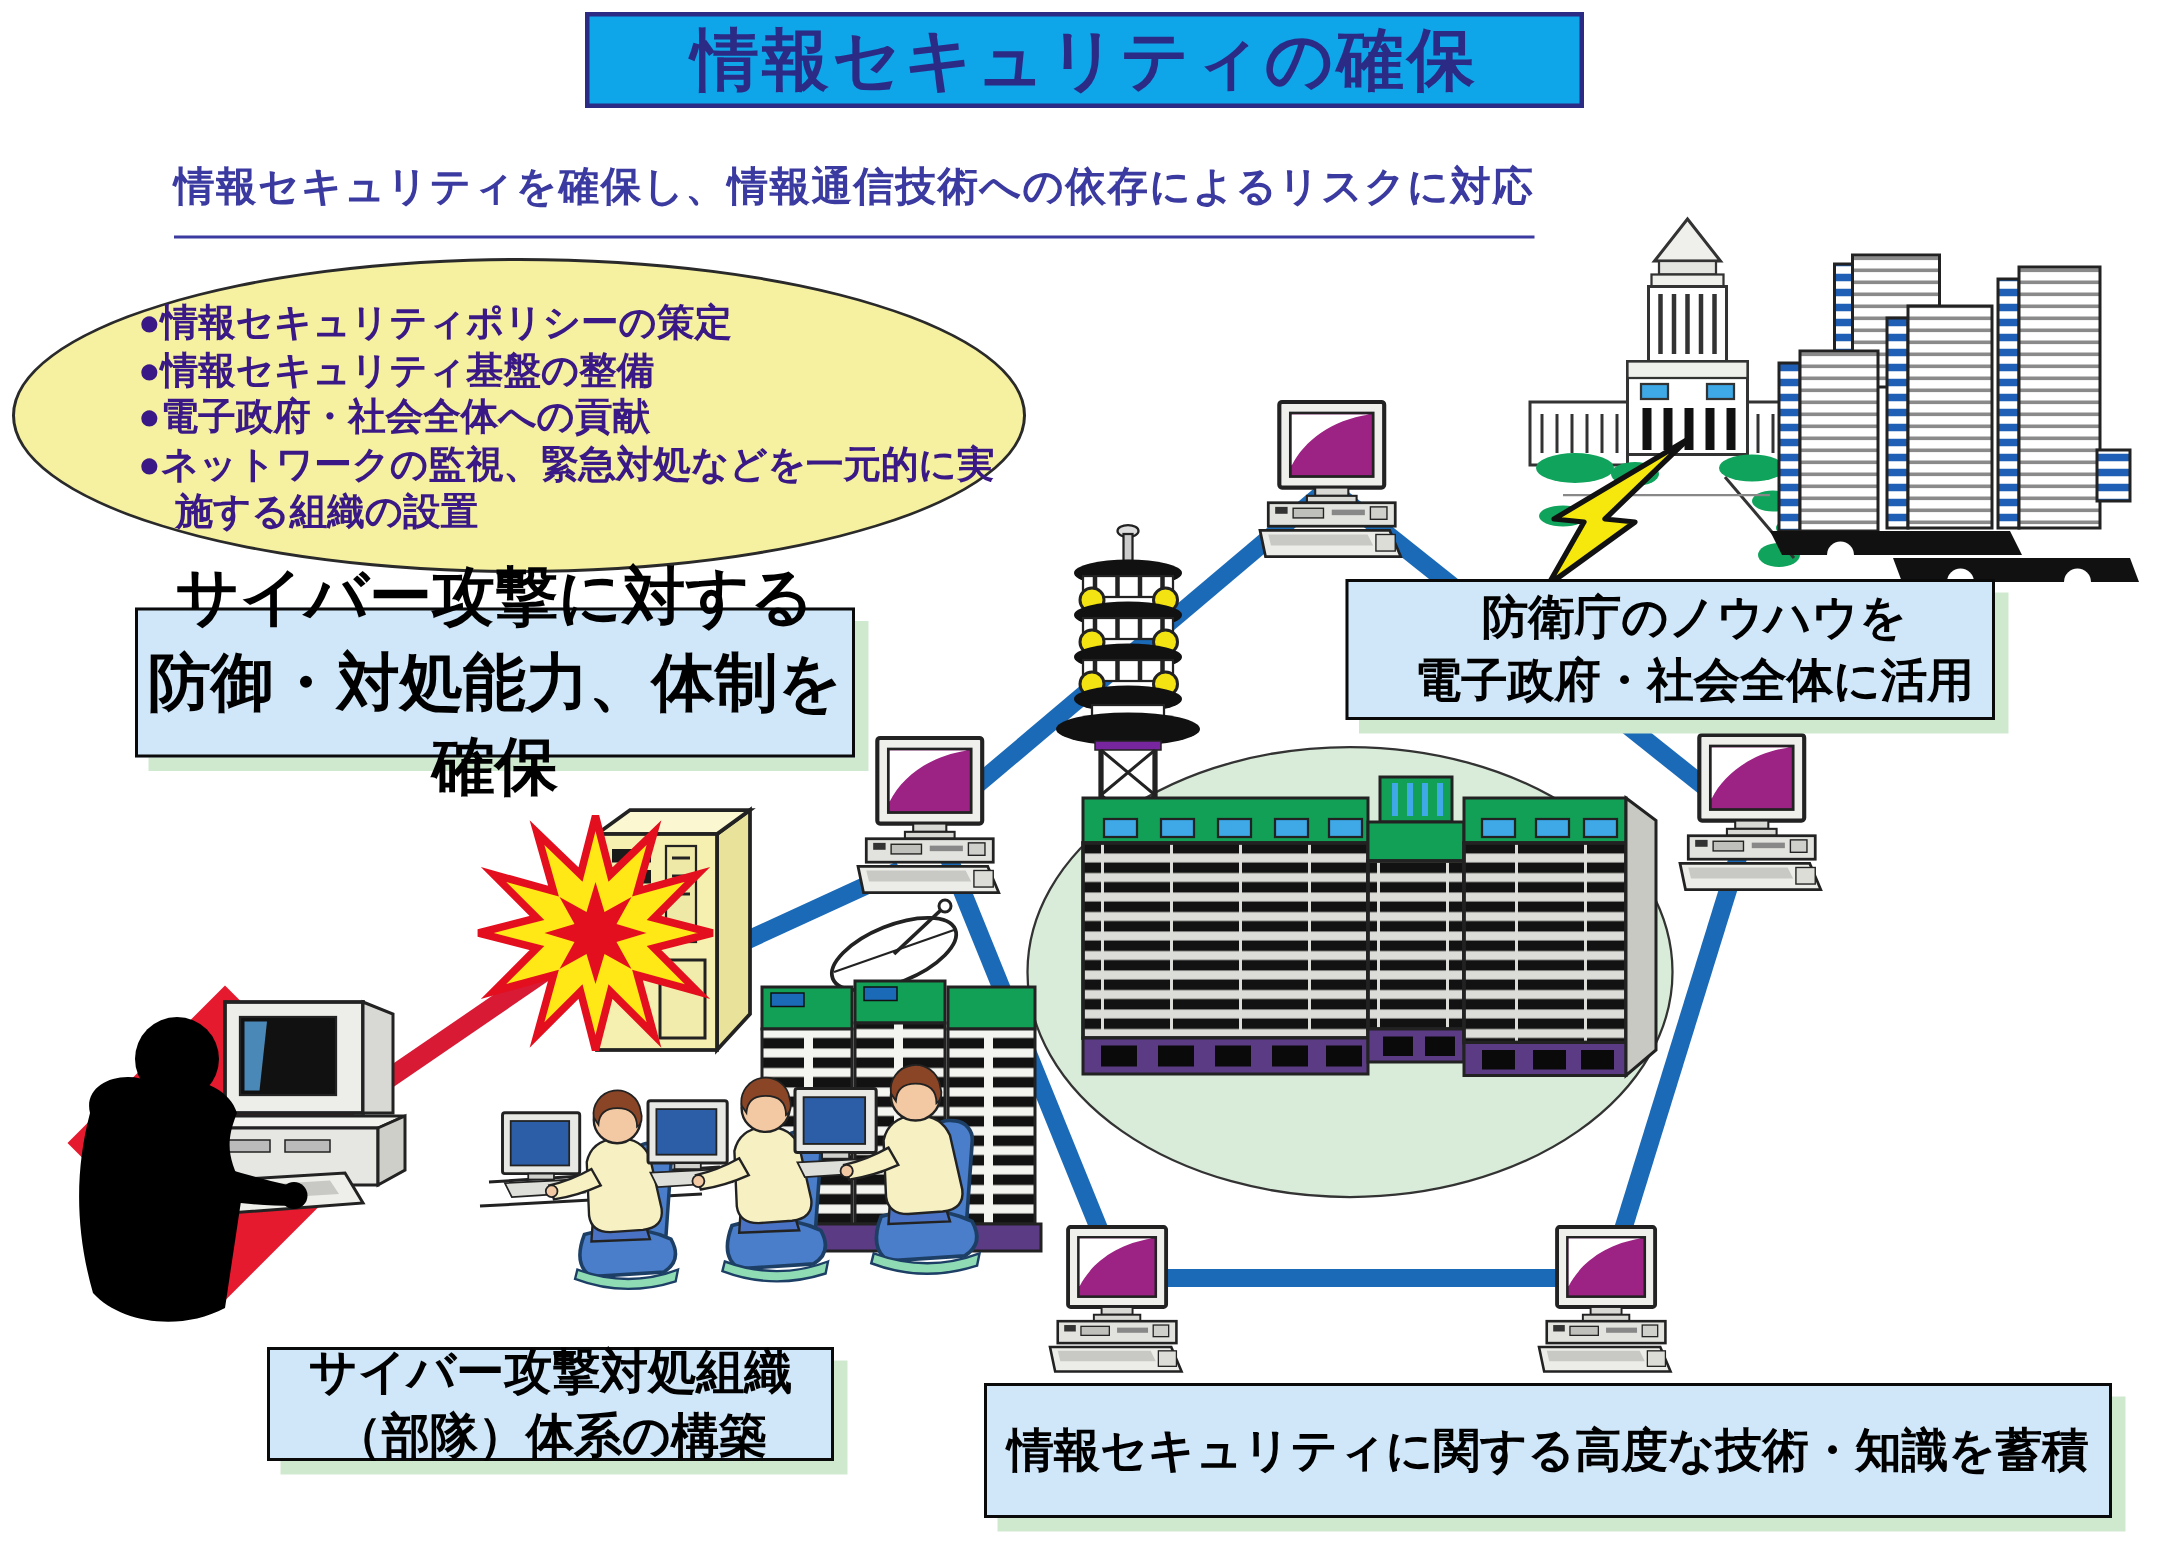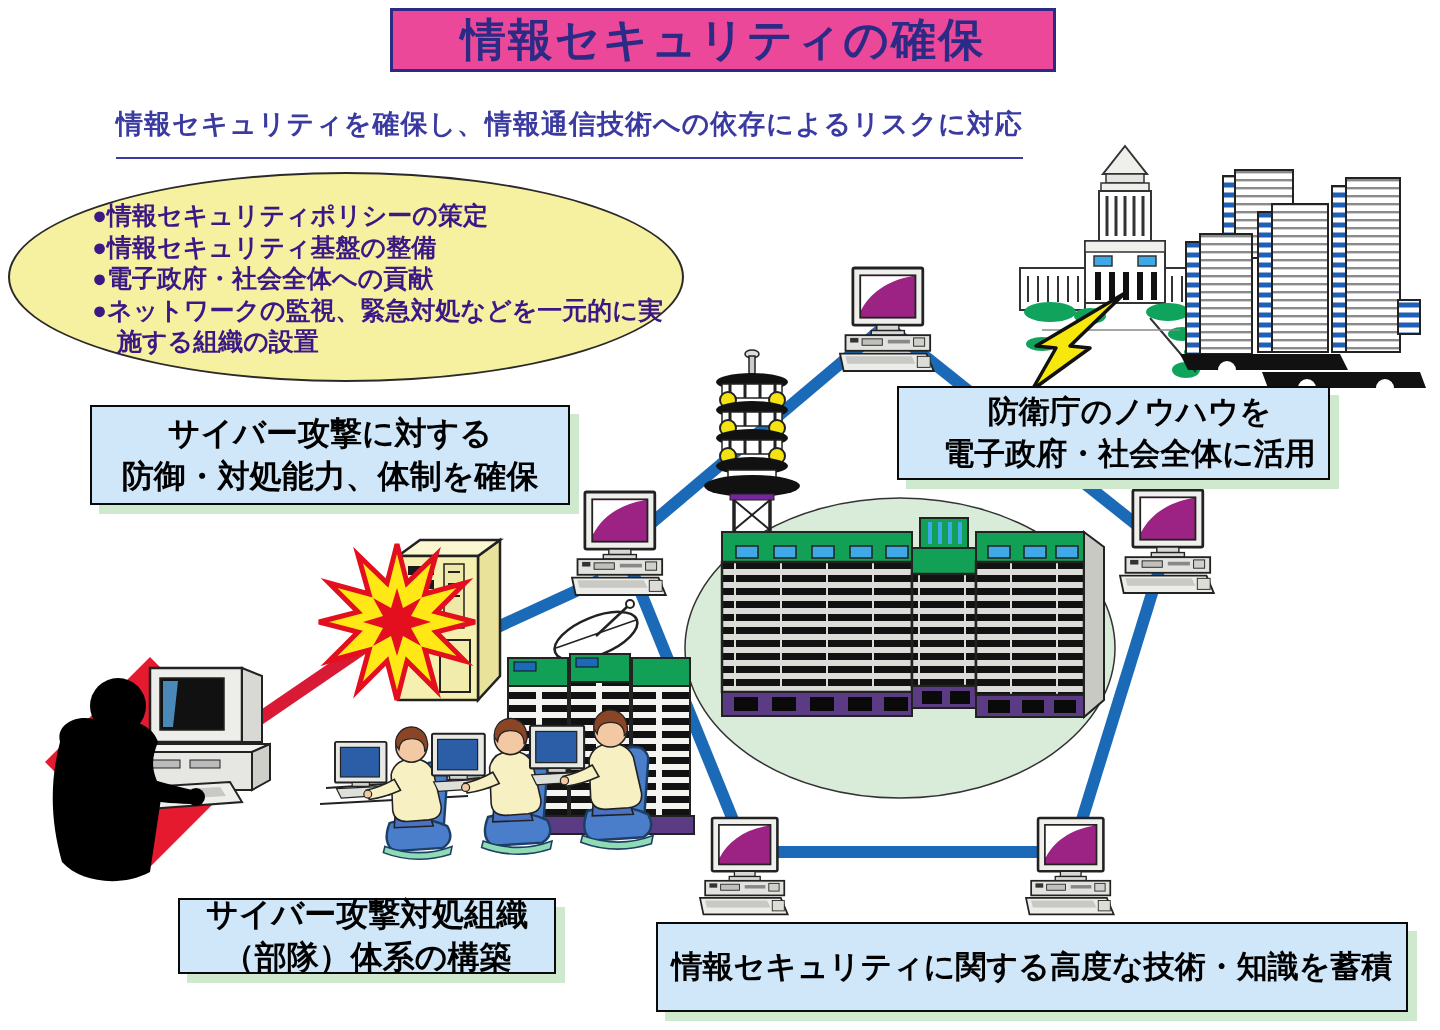--- a/index.html
+++ b/index.html
@@ -4,21 +4,21 @@
 <style>
   html,body{margin:0;padding:0;background:#ffffff;}
   #stage{
     position:relative;width:1440px;height:1030px;background:#ffffff;overflow:hidden;
     font-family:"Liberation Sans",sans-serif;
   }
   #gfx{position:absolute;left:0;top:0;width:1440px;height:1030px;}
   .abs{position:absolute;}
   #title-box{
     left:390px;top:8px;width:666px;height:64px;
-    background:#ec4899;border:3px solid #2b2b86;box-sizing:border-box;
+    background:#0ea5e9;border:3px solid #2b2b86;box-sizing:border-box;
     display:flex;align-items:center;justify-content:center;
     color:#2b2b86;font-size:45px;font-weight:bold;letter-spacing:2px;
   }
   #subtitle{
     left:116px;top:106px;
     color:#3a3aa0;font-size:27px;font-weight:bold;
     border-bottom:2px solid #3a3aa0;padding-bottom:15px;letter-spacing:1px;
   }
   #policy-bubble{
     left:8px;top:172px;width:676px;height:210px;
@@ -28,21 +28,21 @@
     left:92px;top:200px;width:585px;
     color:#3a1886;font-size:25px;font-weight:bold;line-height:1.26;
   }
   .bline{padding-left:25px;text-indent:-25px;}
   .callout{
     position:absolute;background:#cfe7f8;border:2.5px solid #0a0a0a;box-sizing:border-box;
     display:flex;align-items:center;justify-content:center;text-align:center;
     color:#000;font-weight:bold;white-space:pre-line;
     box-shadow:9px 9px 0 #cfe9cf;line-height:1.35;
   }
-  #box-cyber{left:90px;top:405px;width:480px;height:100px;font-size:32px;}
+  #box-cyber{left:90px;top:405px;width:480px;height:100px;font-size:42px;}
   #box-knowhow{left:897px;top:386px;width:433px;height:94px;font-size:31px;padding-left:32px;}
   #box-unit{left:178px;top:898px;width:378px;height:76px;font-size:32px;}
   #box-knowledge{left:656px;top:922px;width:752px;height:90px;font-size:31px;}
 </style>
 </head>
 <body>
 
 <div id="stage">
 
 <svg id="gfx" viewBox="0 0 1440 1030">

